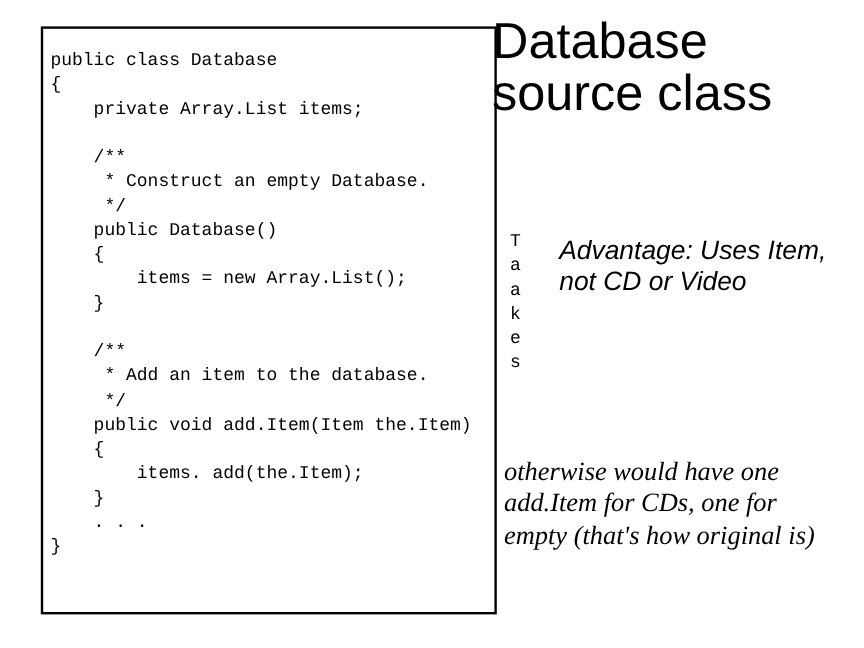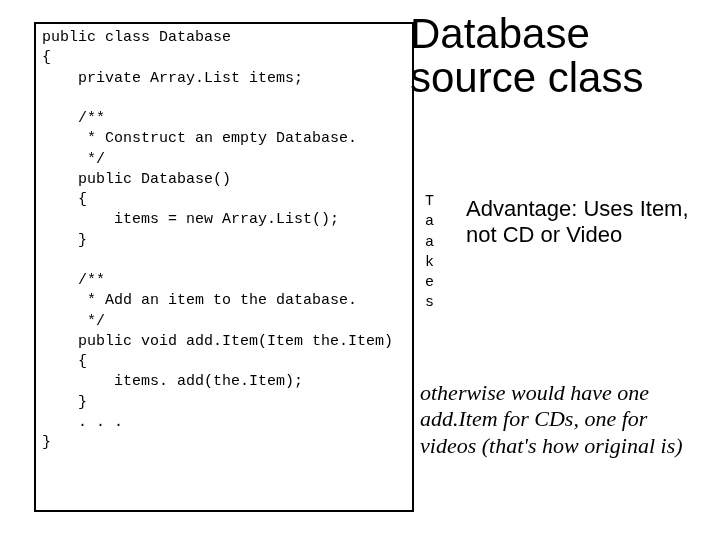--- a/index.html
+++ b/index.html
@@ -19,21 +19,21 @@
     box-sizing: border-box;
   }
   .code-box {
     position: absolute;
     left: 34px;
     top: 22px;
     width: 380px;
     height: 490px;
     border: 2px solid #000;
     box-sizing: border-box;
-    padding: 4px 6px;
+    padding: 17px 6px;
     font-family: "Courier New", Courier, monospace;
     font-size: 15px;
     line-height: 1.35;
     white-space: pre;
     overflow: hidden;
   }
   .title {
     position: absolute;
     right: 30px;
     top: 12px;
@@ -53,20 +53,21 @@
     white-space: pre;
   }
   .adv {
     position: absolute;
     left: 466px;
     top: 196px;
     width: 230px;
     font-family: Arial, Helvetica, sans-serif;
     font-size: 22px;
     line-height: 1.2;
+    font-style: italic;
   }
   .note {
     position: absolute;
     left: 420px;
     top: 380px;
     width: 280px;
     font-family: "Times New Roman", Times, serif;
     font-style: italic;
     font-size: 22px;
     line-height: 1.2;
@@ -106,15 +107,15 @@
 
   <div class="vert">T
 a
 a
 k
 e
 s</div>
 
   <div class="adv">Advantage: Uses Item, not CD or Video</div>
 
-  <div class="note">otherwise would have one add.Item for CDs, one for videos (that's how original is)</div>
+  <div class="note">otherwise would have one add.Item for CDs, one for empty (that's how original is)</div>
 
 </div>
 
 </body></html>

